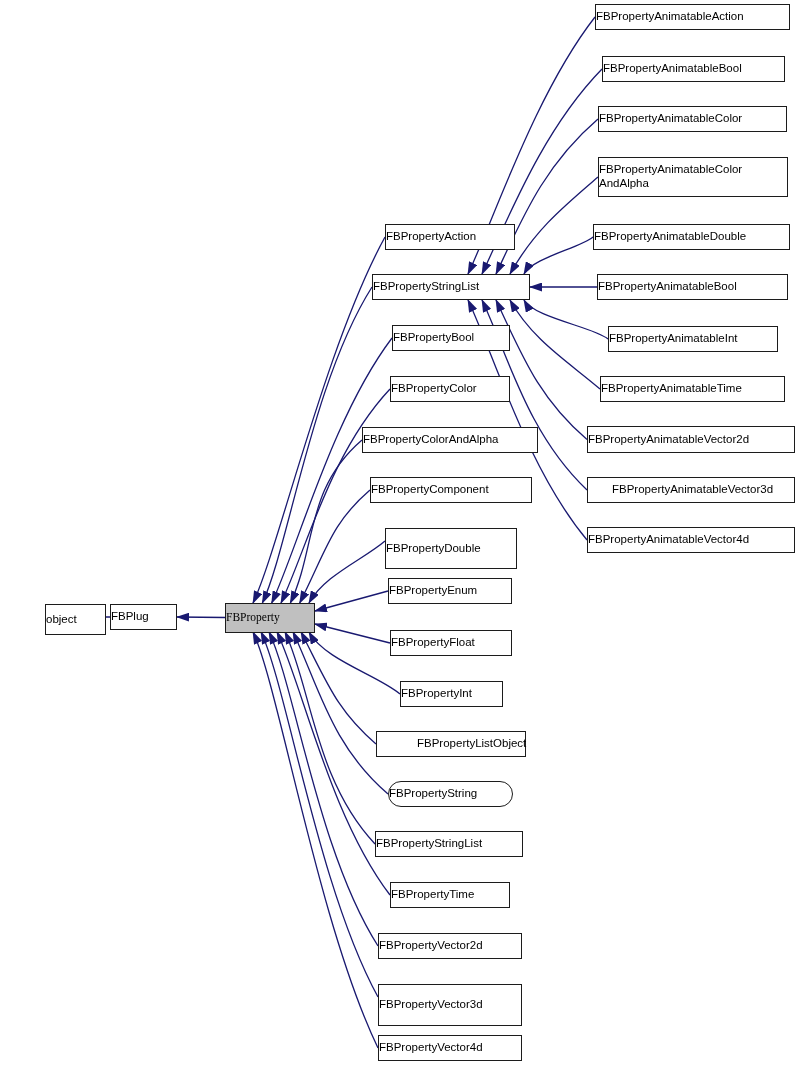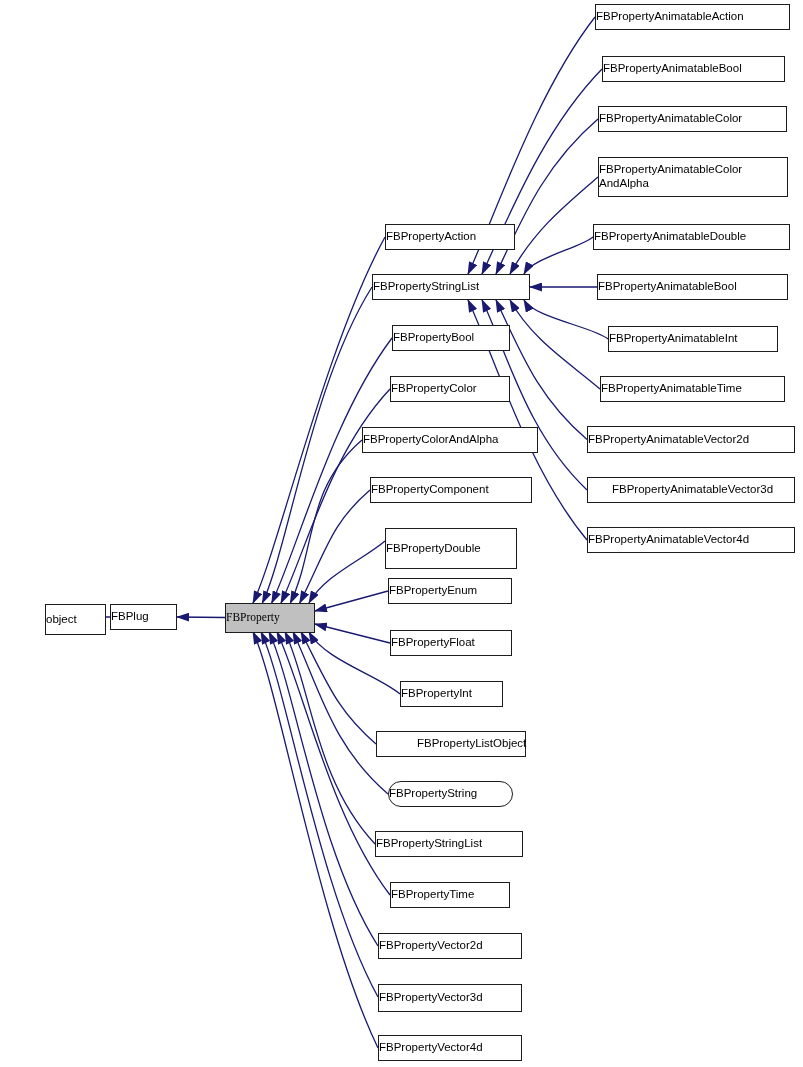--- a/index.html
+++ b/index.html
@@ -138,21 +138,21 @@
     </div>
     <div class="node" style="left: 375px; top: 831px; width: 148px; height: 26px;">
       <div class="lbl">FBPropertyStringList</div>
     </div>
     <div class="node" style="left: 390px; top: 882px; width: 120px; height: 26px;">
       <div class="lbl">FBPropertyTime</div>
     </div>
     <div class="node" style="left: 378px; top: 933px; width: 144px; height: 26px;">
       <div class="lbl">FBPropertyVector2d</div>
     </div>
-    <div class="node" style="left: 378px; top: 984px; width: 144px; height: 28px;">
+    <div class="node" style="left: 378px; top: 984px; width: 144px; height: 42px;">
       <div class="lbl">FBPropertyVector3d</div>
     </div>
     <div class="node" style="left: 378px; top: 1035px; width: 144px; height: 26px;">
       <div class="lbl">FBPropertyVector4d</div>
     </div>
     <div class="node" style="left: 595px; top: 4px; width: 195px; height: 26px;">
       <div class="lbl">FBPropertyAnimatableAction</div>
     </div>
     <div class="node" style="left: 602px; top: 56px; width: 183px; height: 26px;">
       <div class="lbl">FBPropertyAnimatableBool</div>

